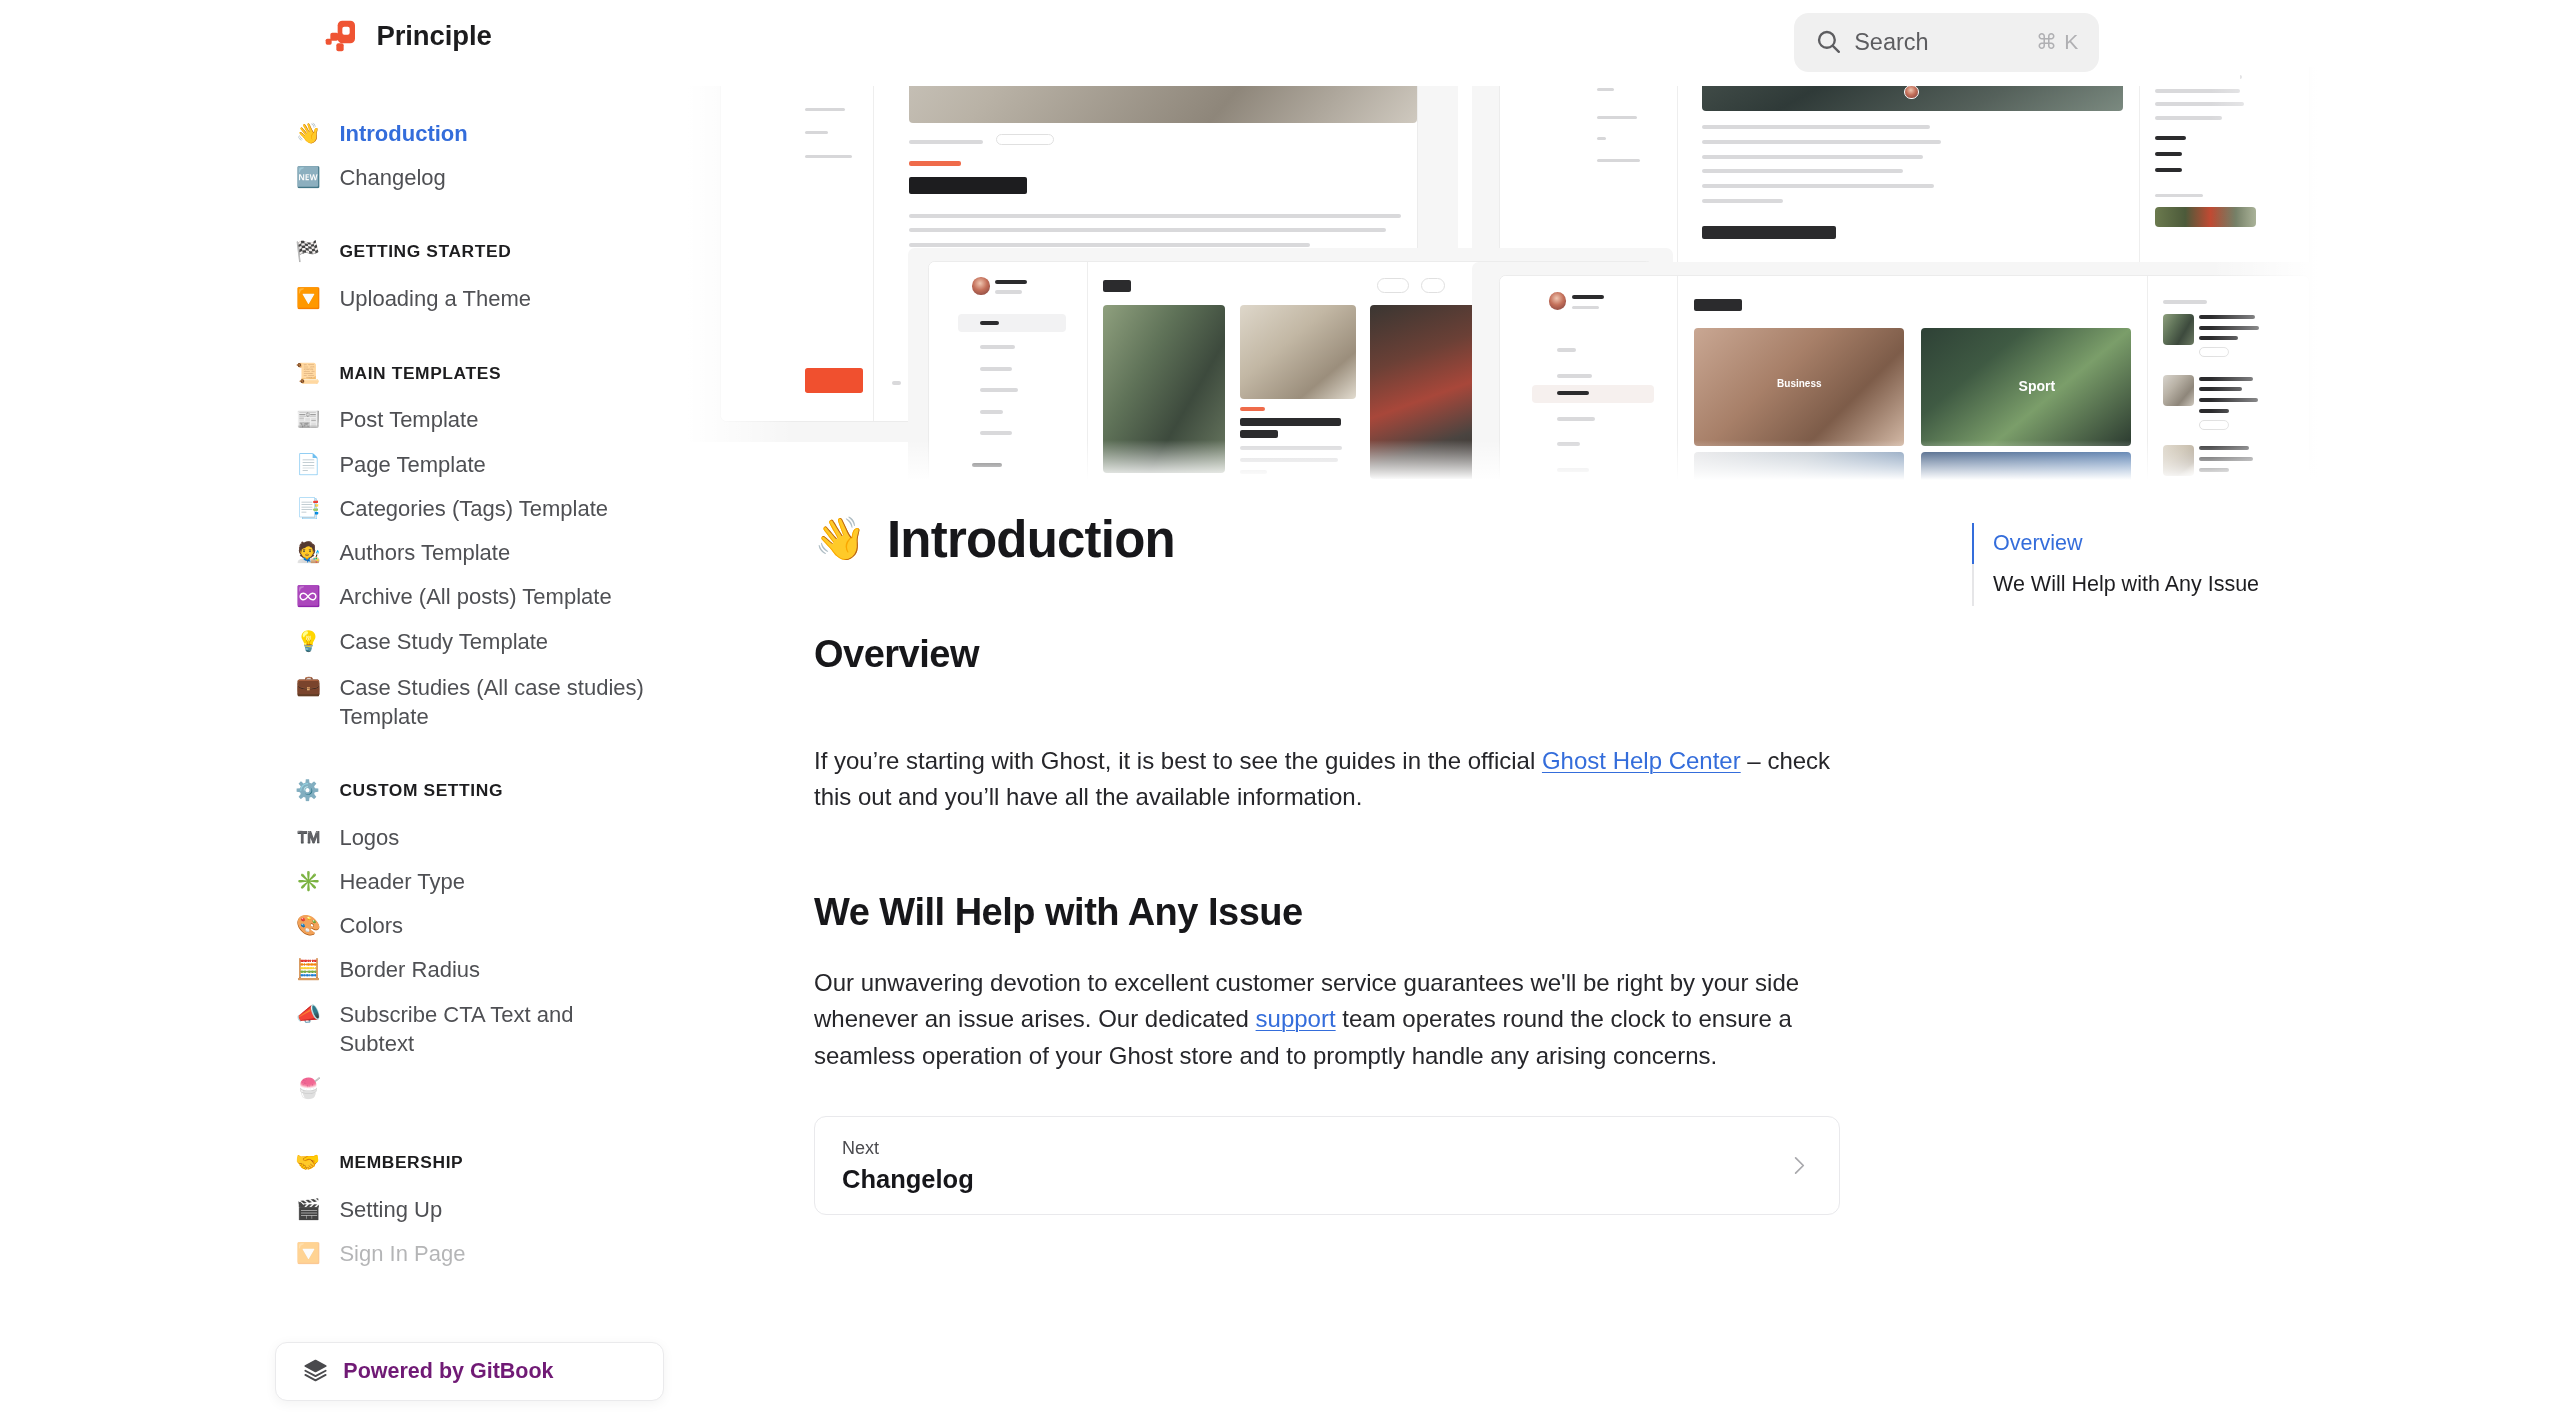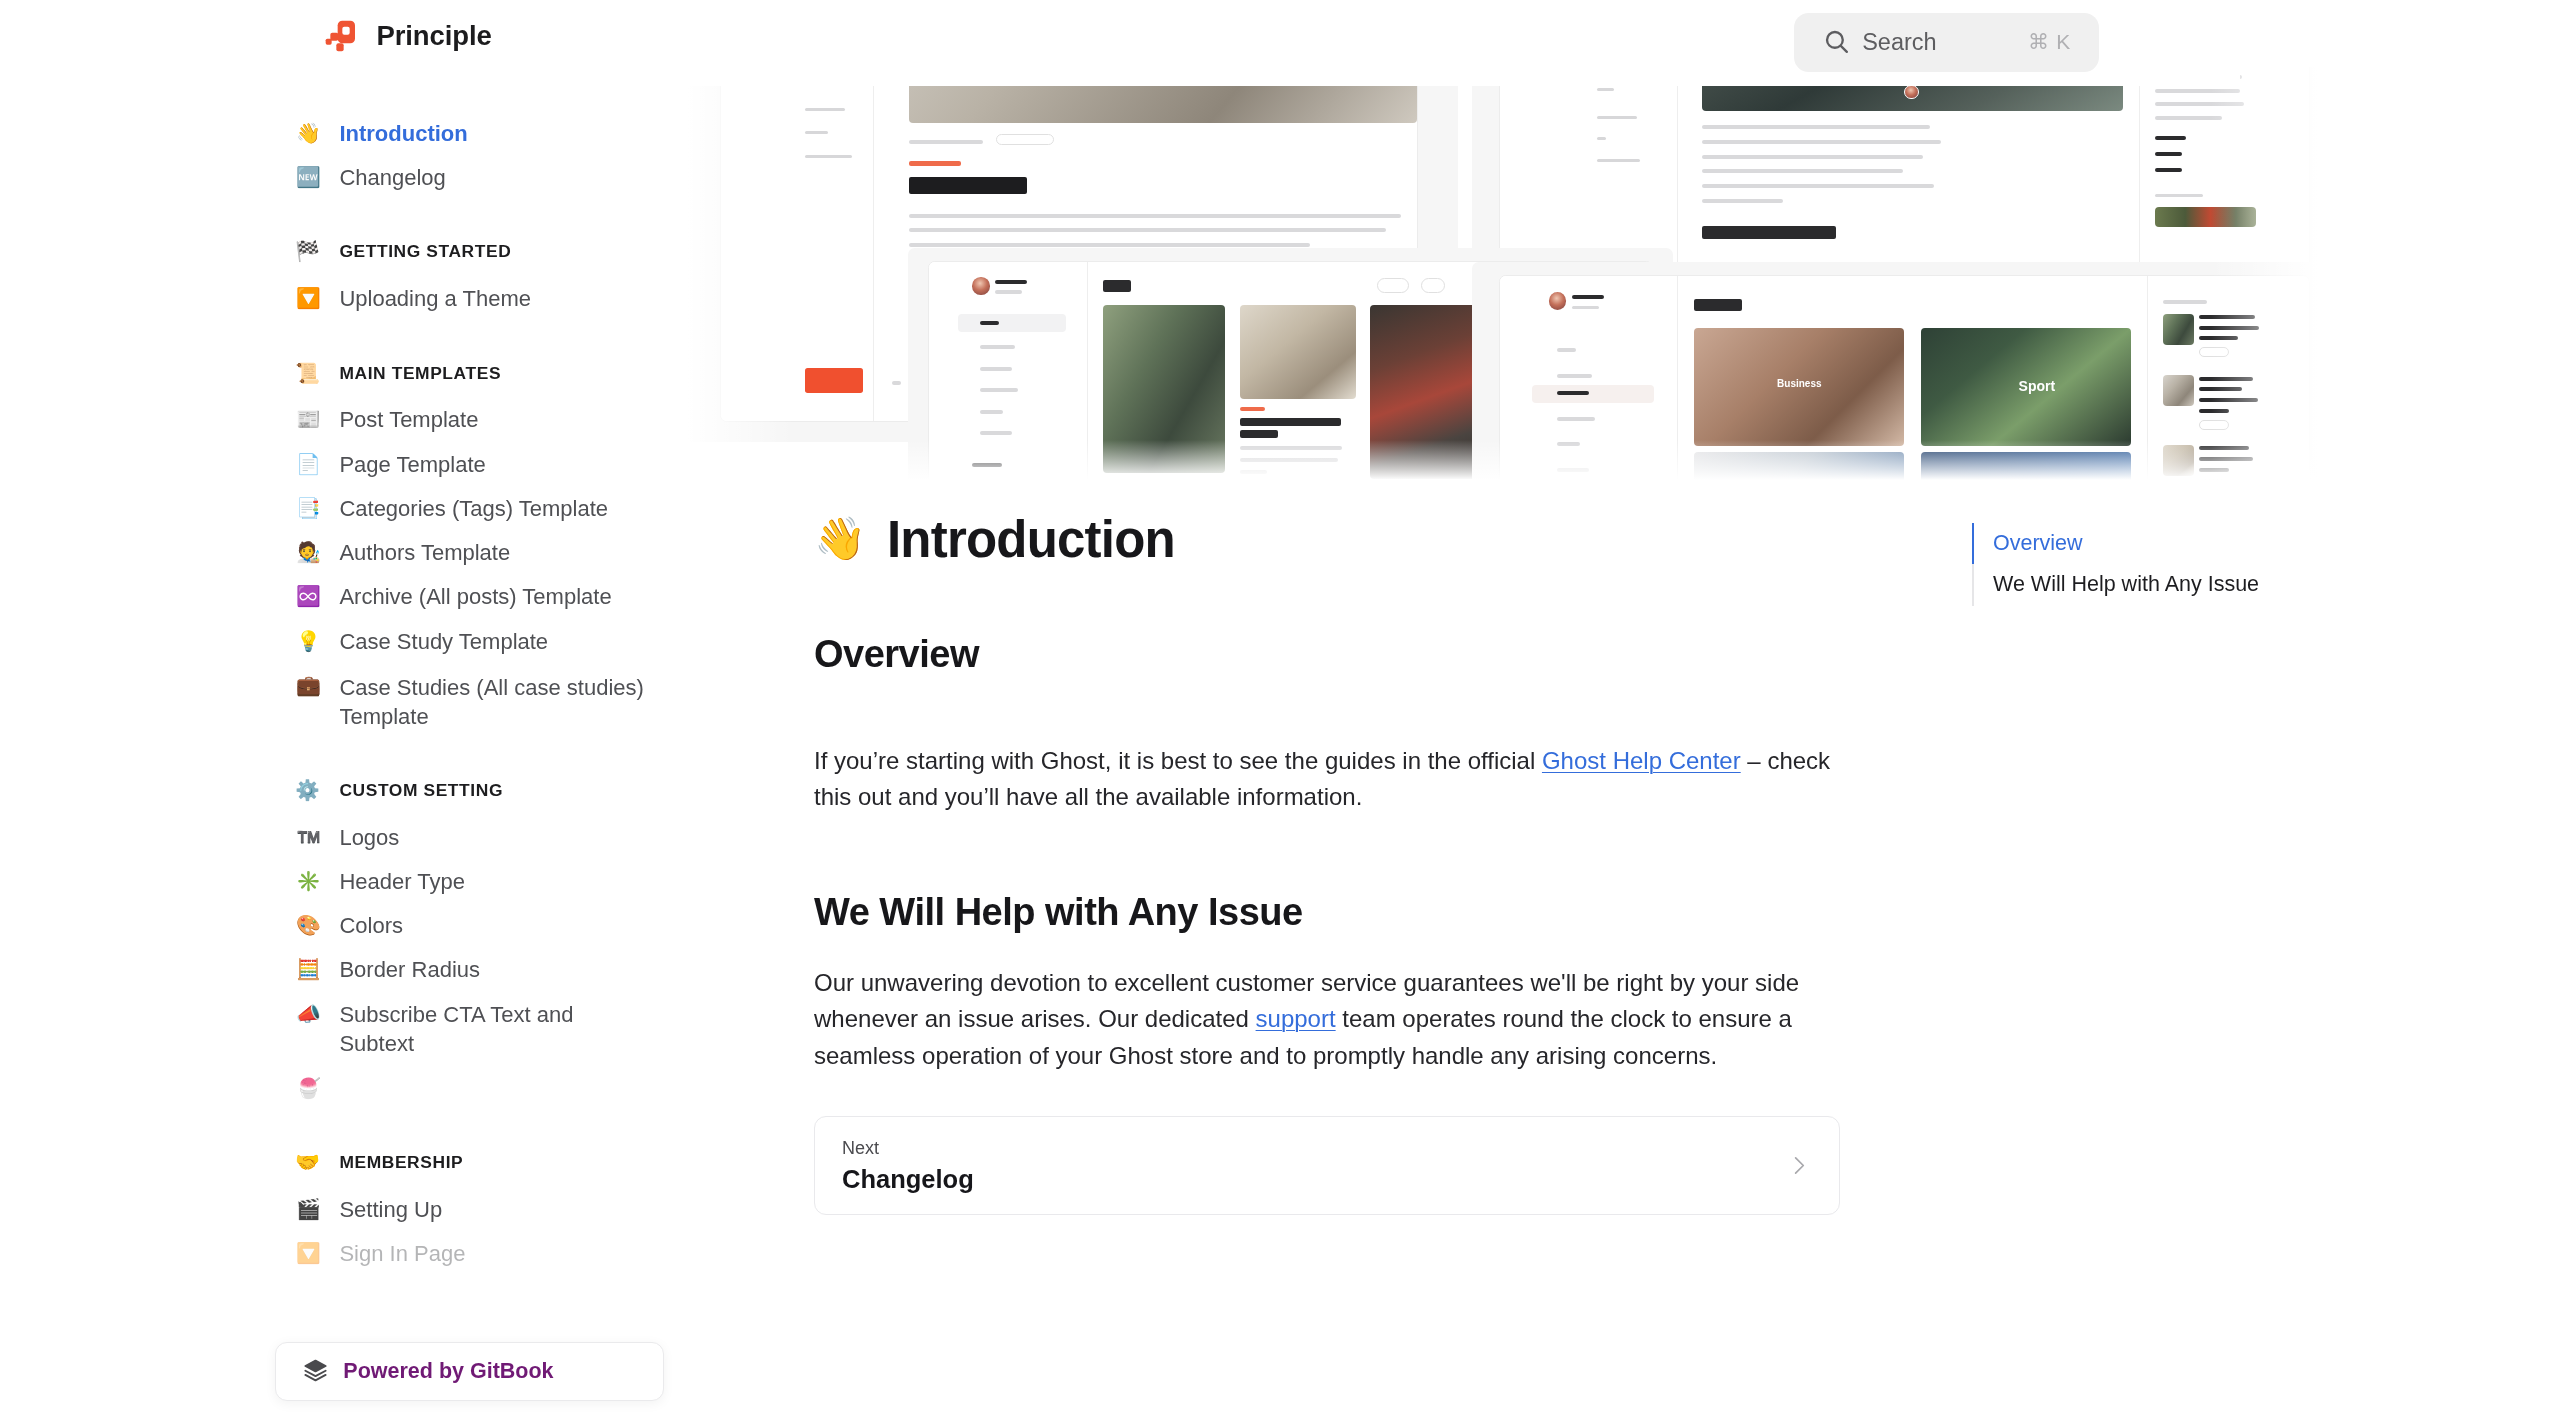--- a/index.html
+++ b/index.html
@@ -23,21 +23,21 @@
     display: flex; align-items: center; gap: 17.4px;
     cursor: pointer;
   }
   .brand-logo { width: 36px; height: 36px; position: relative; }
   .brand-title { font-size: 27.5px; font-weight: 700; color: #1c1c1e; letter-spacing: -0.1px; }
 
   .search-box {
     position: absolute; right: 141px; top: 12.7px;
     width: 305px; height: 59px; border-radius: 14.8px;
     background: #f0f0f0;
-    display: flex; align-items: center; padding: 0 28px;
+    display: flex; align-items: center; padding: 0 20px;
     cursor: text;
   }
   .search-icon { width: 29.5px; height: 29.5px; flex: 0 0 29.5px; margin-right: 10.7px; }
   .search-placeholder { font-size: 23.5px; color: #5d5d60; flex: 1; }
   .search-kbd { font-size: 21px; color: #b0b0b3; letter-spacing: 0.7px; white-space: nowrap; }
 
   
   .sidebar {
     position: absolute; left: 0; top: 86px; width: 687px; height: 1334px;
     background: #ffffff; overflow: hidden; z-index: 30;

